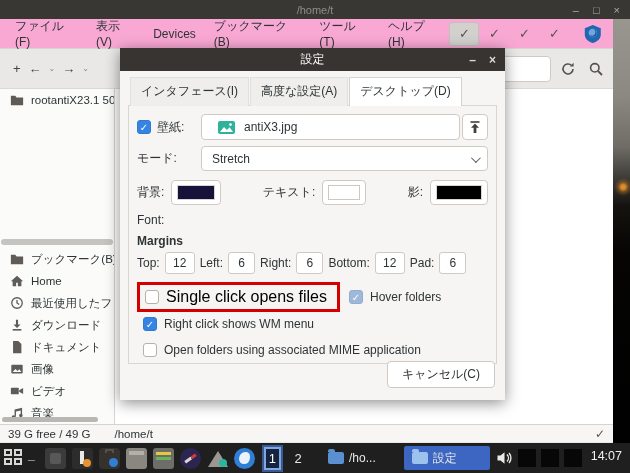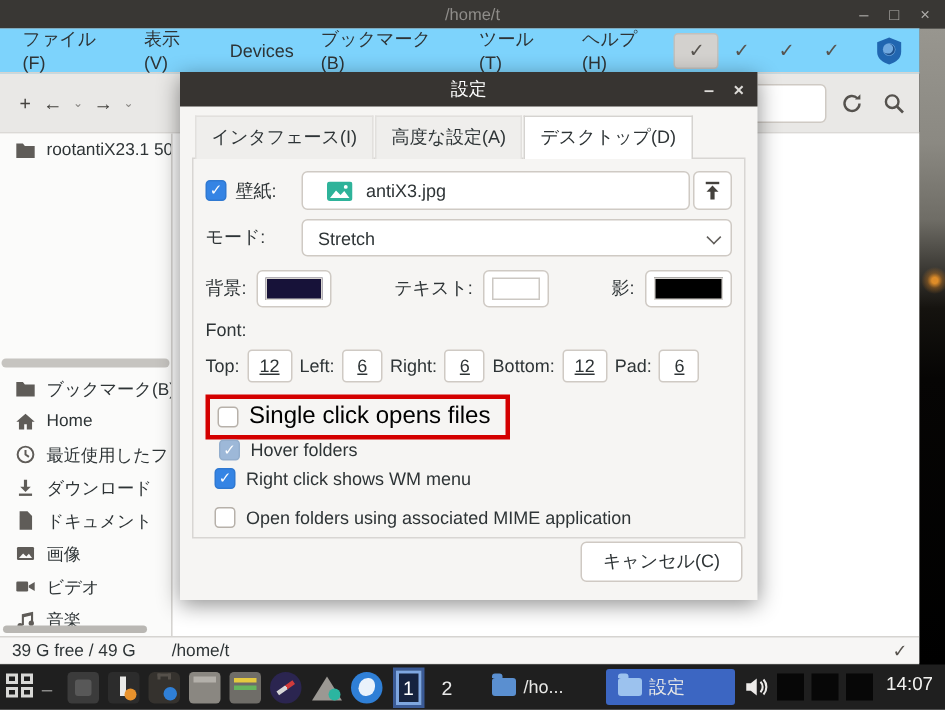--- a/index.html
+++ b/index.html
@@ -8,21 +8,21 @@
   .screen { position:absolute; inset:0; width:630px; height:473px; background:#000; }
 
   
   .titlebar { position:absolute; left:0; top:0; width:630px; height:19px; background:#393734;
     display:flex; align-items:center; justify-content:center; color:#8f8d8a; font-size:11px; }
   .titlebar .win-ctrls { position:absolute; right:10px; top:0; height:19px; display:flex; gap:14px;
     align-items:center; color:#aeaca9; font-size:11px; }
 
   
   .window { position:absolute; left:0; top:19px; width:613px; height:424px; background:#e9e8e6; }
-  .menubar { height:30px; background:#7dd3fc; border-bottom:1px solid #d6d4d1; display:flex;
+  .menubar { height:30px; background:#f9a8d4; border-bottom:1px solid #d6d4d1; display:flex;
     align-items:center; padding:0 8px 0 6px; font-size:12px; color:#2e3436; }
   .menubar .mitem { padding:4px 9px; cursor:default; }
   .check-group { margin-left:auto; display:flex; margin-right:14px; }
   .check-btn { width:30px; height:24px; display:flex; align-items:center; justify-content:center;
     color:#57534e; font-size:13px; border-radius:3px; }
   .check-btn.pressed { background:#d3d1ce; border:1px solid #c2c0bc; }
   .app-logo { width:20px; height:20px; margin-right:2px; }
 
   .subtoolbar { height:40px; display:flex; align-items:center; border-bottom:1px solid #dbd9d6; }
   .side-nav { width:115px; display:flex; align-items:center; padding-left:10px; gap:2px;
@@ -113,24 +113,24 @@
     border-bottom:1.6px solid #5f5c58; transform:rotate(45deg) translateY(-2px); }
   .colors-row { display:flex; align-items:center; justify-content:space-between; margin:9px 0 8px; font-size:12px; color:#2e3436; }
   .cgroup { display:flex; align-items:center; gap:7px; }
   .swatch-btn { background:#fff; border:1px solid #cfcac4; border-radius:4px; height:25px;
     display:flex; align-items:center; justify-content:center; }
   .swatch-inner { height:15px; border:1px solid #d9d6d2; }
   .font-btn { flex:1; height:25px; justify-content:center; }
   .margins-title { font-size:12px; font-weight:bold; color:#2e3436; margin:7px 0 4px; }
   .margins-row { display:flex; align-items:center; gap:5px; font-size:12px; color:#2e3436; margin-bottom:8px; }
   .mg-input { width:30px; height:22px; background:#fff; border:1px solid #cfcac4; border-radius:3px;
-    font-size:12px; color:#2e3436; display:flex; align-items:center; justify-content:center;text-decoration:underline; }
+    font-size:12px; color:#2e3436; display:flex; align-items:center; justify-content:center; }
   .mg-input.narrow { width:27px; }
   .opt { display:flex; align-items:center; gap:7px; font-size:12px; color:#2e3436; }
-  .opt-rowA { display:flex; align-items:flex-start; margin:4px 0 2px;flex-direction:column; }
+  .opt-rowA { display:flex; align-items:center; margin:4px 0 2px; }
   .hl-red { border:3px solid #d40000; padding:3px 10px 3px 5px; display:flex; align-items:center; gap:7px; }
   .opt-rowB { margin:5px 0 0 6px; }
   .opt-rowC { margin:12px 0 0 6px; }
   .hover-opt { margin-left:9px; }
   .dlg-buttons { position:absolute; right:10px; bottom:12px; display:flex; gap:7px; }
   .dlg-btn { background:#fff; border:1px solid #cfc9c3; border-radius:4px; height:27px; min-width:88px;
     font-size:12px; color:#2e3436; display:flex; align-items:center; justify-content:center; padding:0 14px; }
 </style>
 </head>
 <body>
@@ -343,20 +343,21 @@
             </span>
           </span>
         </div>
 
         <div class="row">
           <span class="lead">
               <span>Font:</span>
             </span>
         </div>
 
+        <div class="margins-title">Margins</div>
         <div class="margins-row">
           <span>Top:</span>
           <span class="mg-input">12</span>
           <span>Left:</span>
           <span class="mg-input narrow">6</span>
           <span>Right:</span>
           <span class="mg-input narrow">6</span>
           <span>Bottom:</span>
           <span class="mg-input">12</span>
           <span>Pad:</span>

